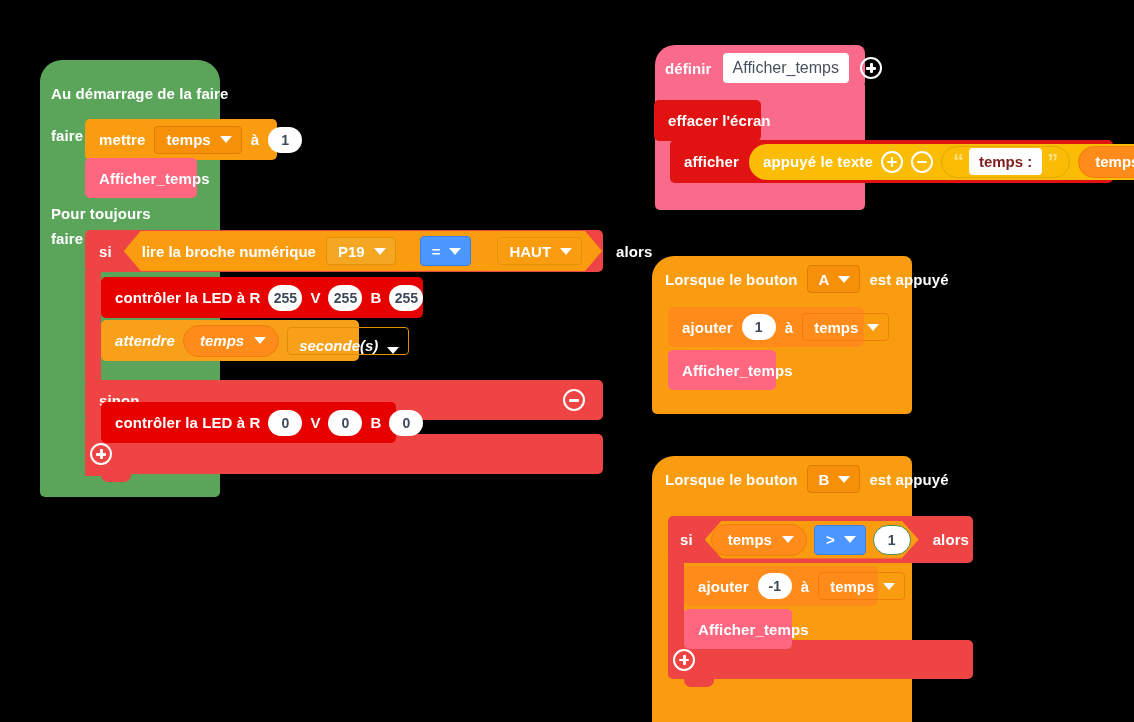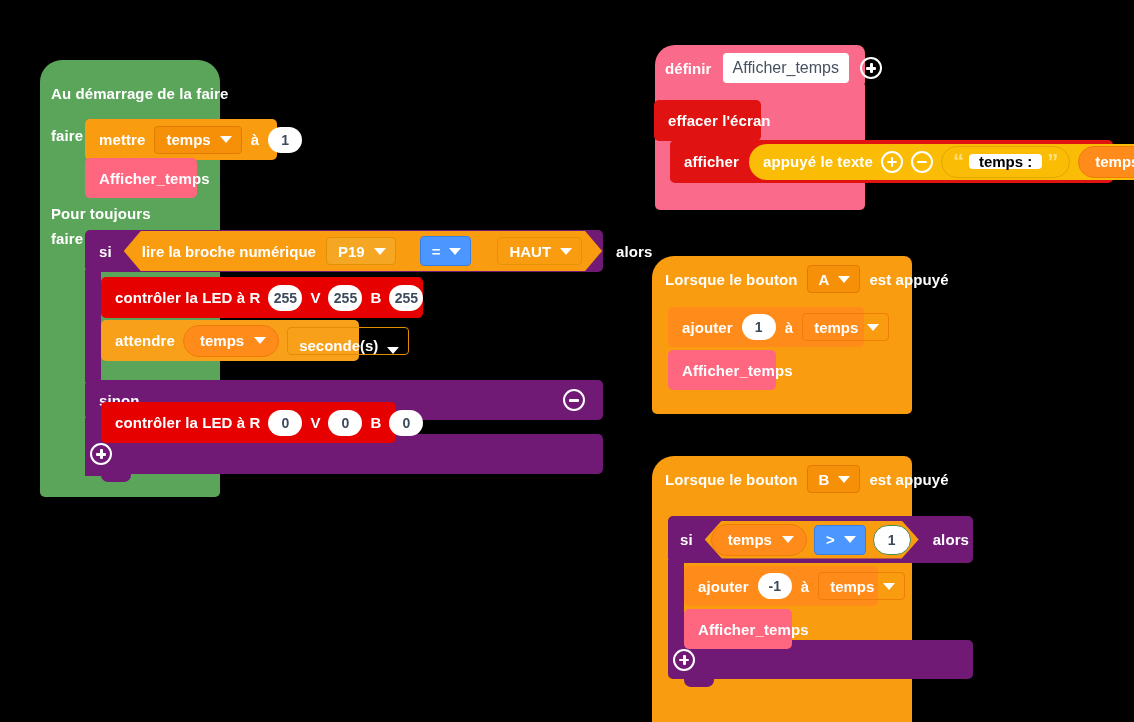--- a/index.html
+++ b/index.html
@@ -35,26 +35,26 @@
     width: 30px; height: 8px;
     left: 16px; top: 0;
     border-bottom-left-radius: 7px;
     border-bottom-right-radius: 7px;
   }
 
   
   .c-green   { background: #5ba55b; }
   .c-orange  { background: #fa9c0f; }   
   .c-orange2 { background: #ff8c1a; }
-  .c-amber2  { background: #f5a623; }
+  .c-amber2  { background: #f5a623; font-style: italic; }
   .c-pink    { background: #ff6680; }
   .c-pink2   { background: #fa6a8a; }
   .c-red     { background: #e60000; }
   .c-red2    { background: #e21b1b; }
-  .c-blue    { background: #701a75; }
+  .c-blue    { background: #ef4444; }
 
   
   .blk { position: absolute; border-radius: 5px; }
 
   
   .oval {
     display: inline-flex;
     align-items: center; justify-content: center;
     background: #fff;
     border-radius: 999px;
@@ -100,21 +100,21 @@
     background: #fff;
     border-radius: 4px;
     height: 30px;
     padding: 0 10px;
     color: #46505e;
     font-size: 16px;
     font-weight: normal;
     vertical-align: middle;
     white-space: nowrap;
   }
-  .txtfield.sm { height: 15px; font-size: 15px; font-weight: bold; color:#000000; }
+  .txtfield.sm { height: 27px; font-size: 15px; font-weight: bold; color:#7f1d1d; }
 
   
   .icn {
     position: relative;
     display: inline-block;
     width: 22px; height: 22px;
     border-radius: 50%;
     border: 2px solid #fff;
     vertical-align: middle;
     flex: 0 0 auto;

